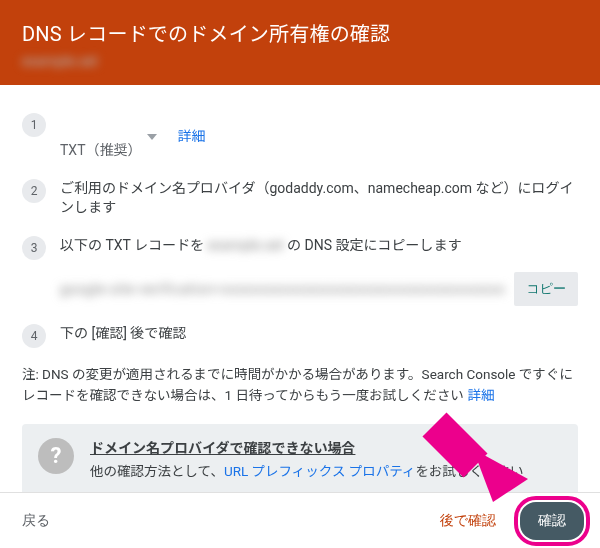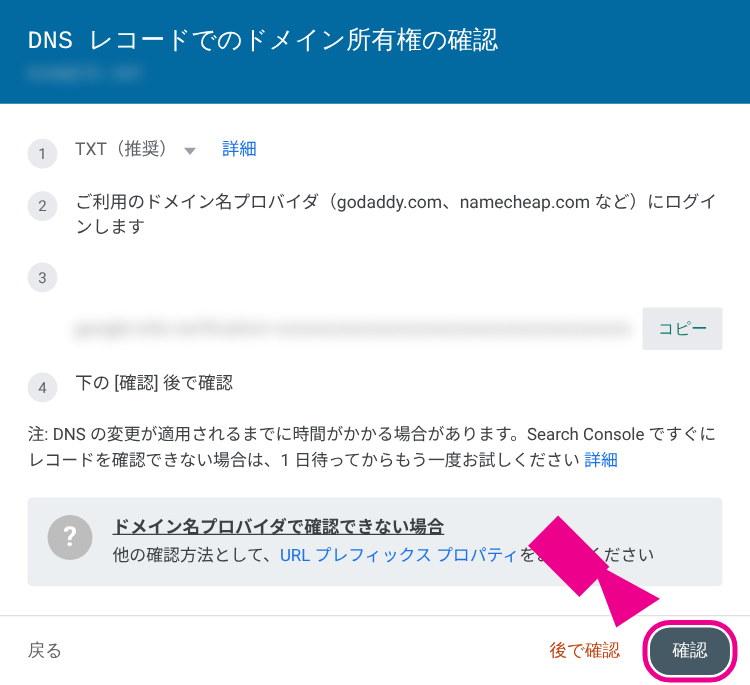--- a/index.html
+++ b/index.html
@@ -1,34 +1,34 @@
 <!DOCTYPE html>
 <html><head>
 <meta charset="utf-8">
 <style>
   * { box-sizing: border-box; margin: 0; padding: 0; }
   html, body { width: 600px; height: 548px; font-family: Roboto, "Noto Sans JP", Arial, sans-serif; background: #fff; color: #202124; overflow: hidden; }
 
-  .header { background: #0369a1; color: #fff; padding: 18px 22px 16px 22px; font-family: Liberation Mono, monospace; }
+  .header { background: #c2410c; color: #fff; padding: 18px 22px 16px 22px; }
   .header h1 { font-size: 20px; font-weight: 400; letter-spacing: 0.2px; }
   .header .subtitle { margin-top: 6px; color: #b0bec5; font-size: 14px; filter: blur(5px); user-select: none; }
 
   .body { padding: 10px 22px 0 22px; }
 
   .step { display: flex; align-items: flex-start; margin: 18px 0 0 0; }
   .step-num {
     flex: 0 0 24px; width: 24px; height: 24px; border-radius: 50%;
     background: #e8eaed; color: #5f6368; font-size: 12px;
     display: flex; align-items: center; justify-content: center;
     margin-right: 14px; margin-top: 0px;
   }
   .step-text { flex: 1; font-size: 14px; color: #3c4043; line-height: 1.4; }
 
   .row1 { display: flex; align-items: center; gap: 6px; flex-wrap: wrap; }
-  .txt-label { color: #5f6368; }
+  .txt-label { color: #5f6368; margin-top: 28px; }
   .chev { color: #9aa0a6; display: inline-flex; align-items: center; }
   .detail-link { color: #1a73e8; text-decoration: none; margin-left: 14px; font-size: 14px; }
 
   .step3-text .blur { filter: blur(5px); color: #888; }
 
   .record-row { display: flex; align-items: center; margin: 12px 0 0 38px; gap: 10px; }
   .record-value { flex: 1; font-size: 14px; color: #888; filter: blur(5px); letter-spacing: 0.5px; white-space: nowrap; overflow: hidden; }
   .copy-btn {
     background: #e8eaed; color: #0f766e; border: none;
     font-size: 13px; padding: 8px 12px; border-radius: 2px; cursor: pointer;
@@ -98,20 +98,23 @@
     </div>
   </div>
 
   <div class="step">
     <div class="step-num">2</div>
     <div class="step-text">ご利用のドメイン名プロバイダ（godaddy.com、namecheap.com など）にログインします</div>
   </div>
 
   <div class="step">
     <div class="step-num">3</div>
+    <div class="step-text step3-text">
+      <span>以下の TXT レコードを </span><span class="blur">example.set</span><span> の DNS 設定にコピーします</span>
+    </div>
   </div>
 
   <div class="record-row">
     <div class="record-value">google-site-verification=xxxxxxxxxxxxxxxxxxxxxxxxxxxxxxxxxxxxxxxxxxx</div>
     <button class="copy-btn">コピー</button>
   </div>
 
   <div class="step">
     <div class="step-num">4</div>
     <div class="step-text">下の [確認] 後で確認</div>

